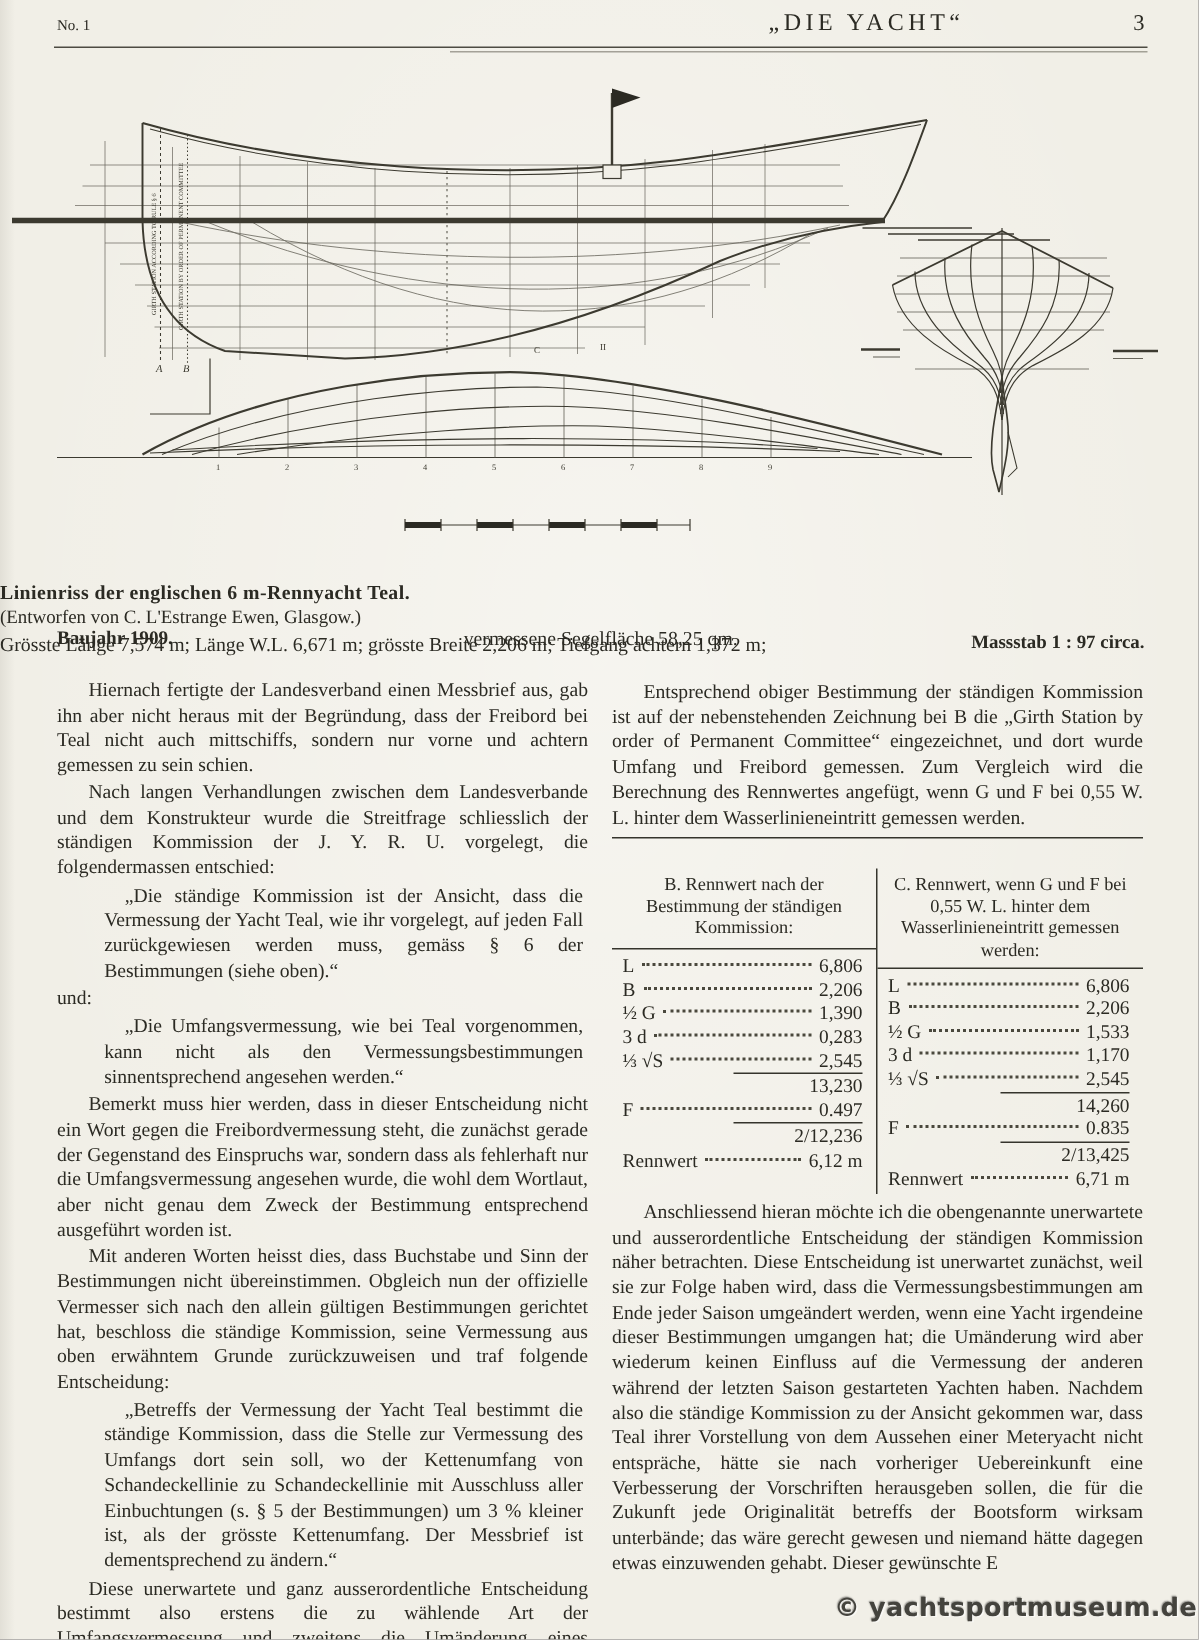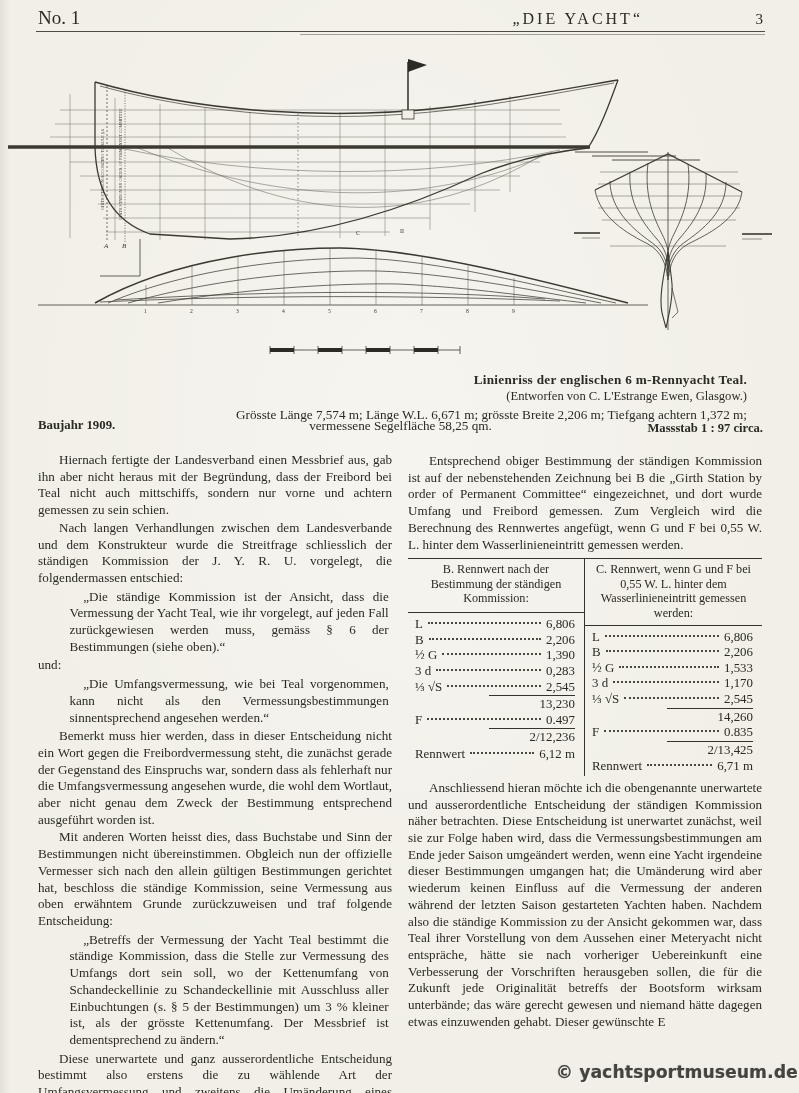--- a/index.html
+++ b/index.html
@@ -7,52 +7,52 @@
     position:relative; width:799px; height:1093px; margin:0 auto;
     background:#f1efe7;
     background-image: radial-gradient(ellipse at 50% 40%, rgba(255,255,255,.35), rgba(0,0,0,0) 70%),
                       linear-gradient(90deg, rgba(90,85,70,.10), rgba(0,0,0,0) 10px);
     overflow:hidden;
     font-family:"Liberation Serif", serif;
     color:#2b2a23;
   }
   
   .hdr { position:absolute; top:7px; left:38px; right:36px; display:flex; align-items:baseline; }
-  .hdr .issue { width:120px; font-size:19px; }
+  .hdr .issue { width:120px; font-size:10px; }
   .hdr .title { flex:1; text-align:right; font-size:16px; letter-spacing:3px; }
   .hdr .pageno { width:120px; text-align:right; font-size:15px; }
   .hdr-rule { position:absolute; top:31px; left:36px; right:34px; border-top:1.6px solid #4d4b42; }
   .hdr-rule2 { position:absolute; top:34px; left:300px; right:34px; border-top:1px solid #706d60; opacity:.6; }
 
   
   .plan { position:absolute; top:52px; left:0; width:799px; height:302px; }
   .plan svg { display:block; }
 
   
-  .cap { position:absolute; top:372px; left:0; width:747px; text-align:right; }
+  .cap { position:absolute; top:387px; left:0; width:747px; text-align:left; }
   .cap .t1 { font-size:13.2px; font-weight:bold; letter-spacing:.3px; }
   .cap .t2 { font-size:12.6px; margin-top:1px; }
   .cap .t3 { font-size:13.2px; margin-top:3px; }
   .cap-row { position:absolute; top:418px; left:38px; right:36px; font-size:13.2px; }
   .cap-row .built { position:absolute; left:0; top:0; font-weight:bold; font-size:12.8px; }
   .cap-row .sail { text-align:center; }
   .cap-row .scale { position:absolute; right:0; top:3px; font-weight:bold; font-size:12.6px; }
 
   
   .cols { position:absolute; top:452px; left:38px; width:724px; display:flex; gap:16px; }
   .col { width:354px; font-size:13.1px; line-height:16.7px; text-align:justify; }
   .col p { margin:0; }
   .col p.sp { margin-top:1px; }
   .indent { text-indent:1.6em; }
   .quote { margin-left:2.4em !important; margin-right:.25em !important; text-indent:1.05em; margin-top:2px !important; margin-bottom:2px !important; }
   .plain { text-indent:0; }
 
   
   .mtable { margin:5px 0 4px 0; border-top:1.6px solid #35342c; display:grid; grid-template-columns:1fr 1fr; }
-  .mt-col { padding:0; }
+  .mt-col { padding:0;margin-top:20px; }
   .mt-col.first { border-right:1.6px solid #35342c; }
   .mt-head { min-height:46px; border-bottom:1.4px solid #35342c; text-align:center;
              font-size:12.2px; line-height:14.6px; padding:3px 6px 4px 6px; text-indent:0; }
   .mt-body { padding:4px 9px 1px 7px; font-size:12.9px; line-height:15.6px; }
   .mrow { display:flex; align-items:baseline; }
   .mrow .lbl { white-space:nowrap; }
   .mrow .leader { flex:1; margin:0 5px; border-bottom:2px dotted #4a483d; transform:translateY(-4px); }
   .mrow .val { white-space:nowrap; }
   .msum { text-align:right; }
   .msum .sv { display:inline-block; min-width:86px; border-top:1.1px solid #35342c; padding-top:1px; text-align:right; }

